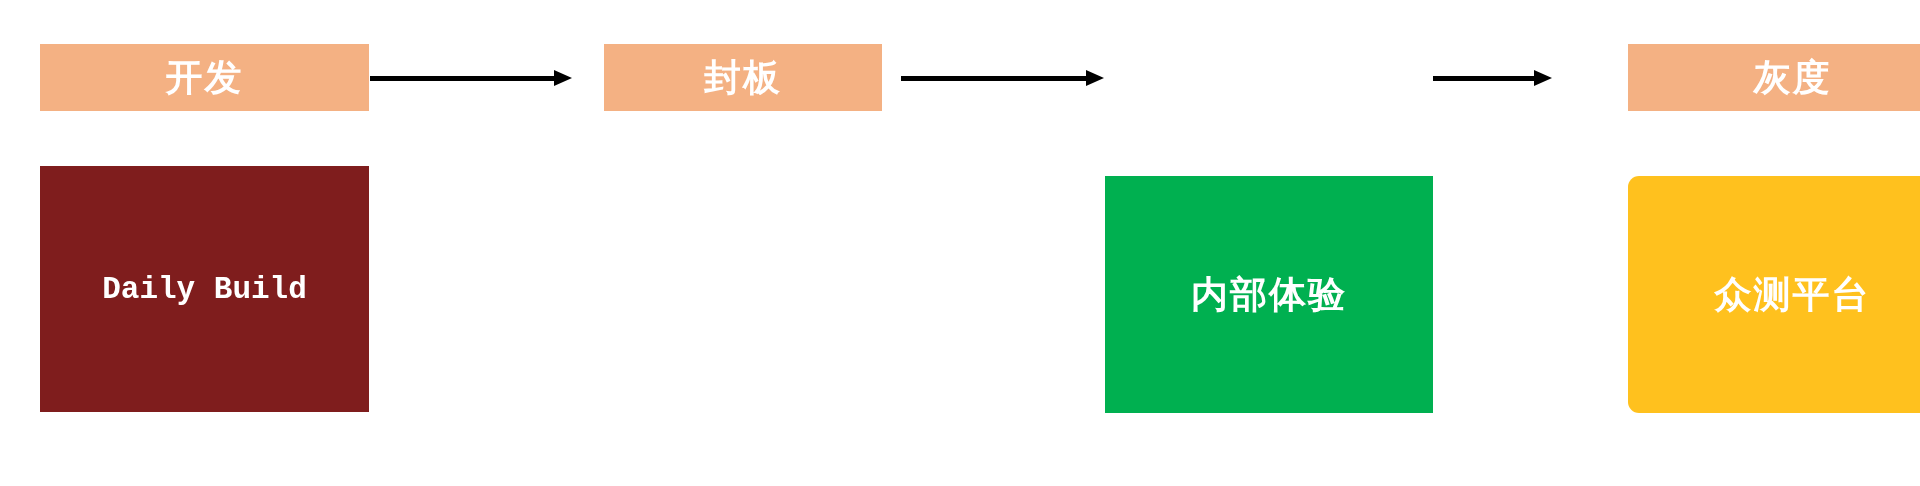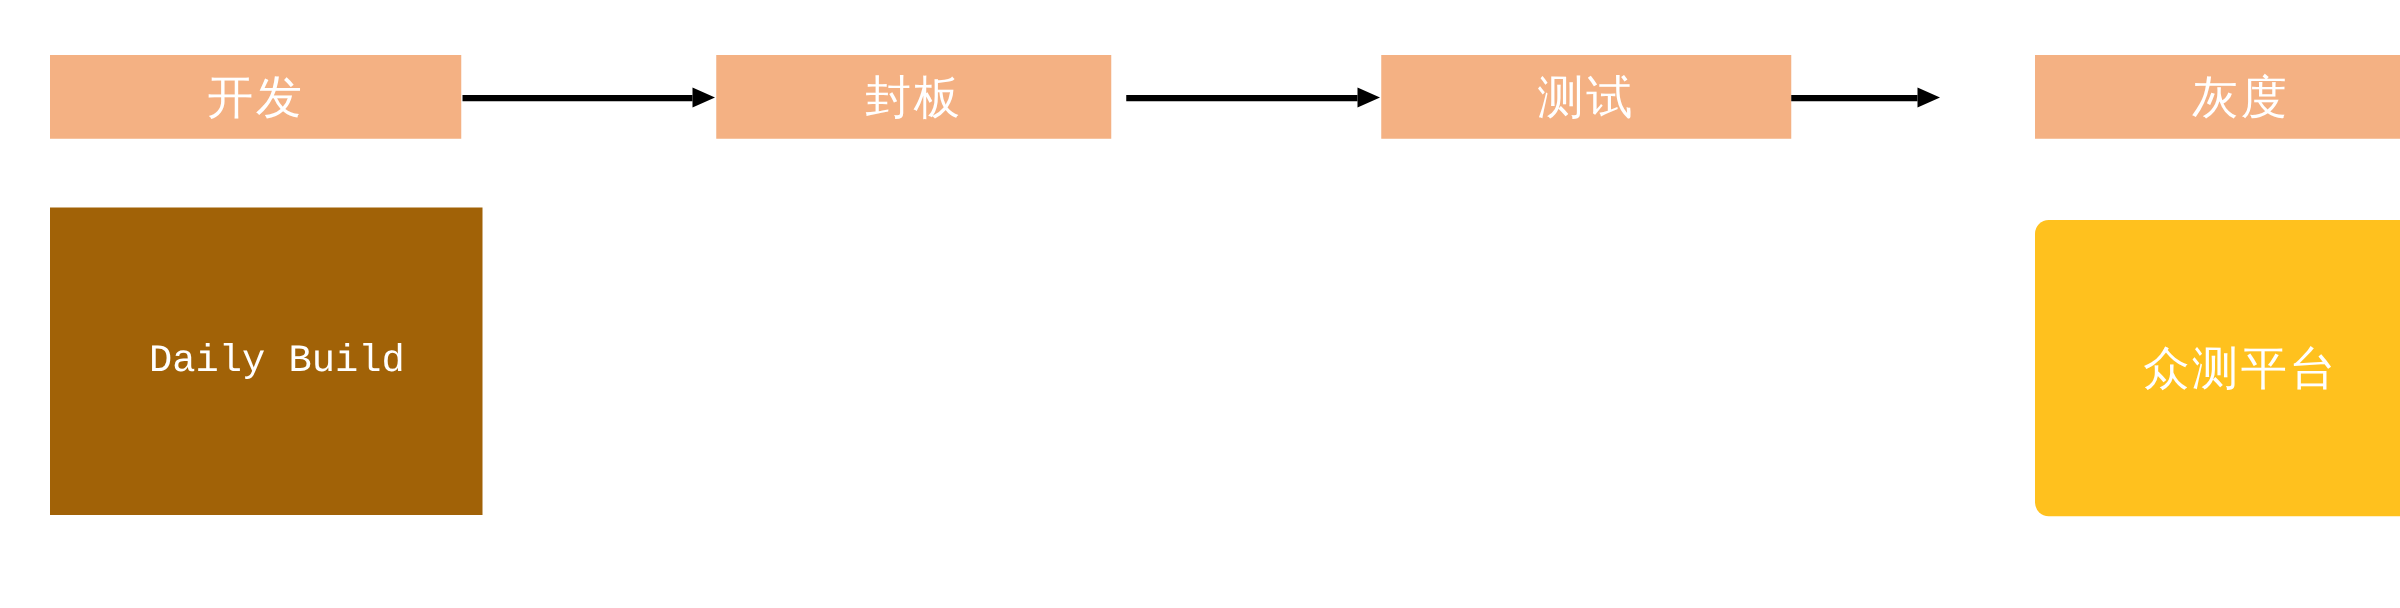--- a/index.html
+++ b/index.html
@@ -7,25 +7,26 @@
     padding: 0;
     background: #ffffff;
   }
   .canvas {
     position: relative;
     width: 1920px;
     height: 486px;
     background: #ffffff;
     overflow: hidden;
     font-family: "Liberation Serif", "DejaVu Serif", serif;
+    font-weight: bold;
   }
 
   
   .col1 { left: 40px;   width: 329px; }
-  .col2 { left: 573px;  width: 316px; }
+  .col2 { left: 604px;  width: 278px; }
   .col3 { left: 1105px; width: 328px; }
   .col4 { left: 1628px; width: 329px; }
 
   .stage-bar {
     position: absolute;
     top: 44px;
     height: 67px;
     background: #F4B183;
     color: #ffffff;
     font-size: 37px;
@@ -82,40 +83,40 @@
 <body>
 
 <div class="canvas">
 
   <div class="stage-bar col1">
     <span>开发</span>
   </div>
   <div class="stage-bar col2">
     <span>封板</span>
   </div>
-  <div class="stage-bar col3">
-    <span>测试</span>
-  </div>
   <div class="stage-bar col4">
     <span>灰度</span>
   </div>
 
   <div class="flow-arrow arrow1">
     <div class="shaft"></div>
     <div class="head"></div>
   </div>
   <div class="flow-arrow arrow2">
     <div class="shaft"></div>
     <div class="head"></div>
   </div>
   <div class="flow-arrow arrow3">
     <div class="shaft"></div>
     <div class="head"></div>
   </div>
 
-  <div class="channel-box col1" style="background-color: #a16207; padding-left: 17px;">
+  <div class="channel-box col1" style="background-color: #7f1d1d;">
     <span>Daily Build</span>
+  </div>
+  <div class="channel-box col3" style="background-color: rgb(0, 176, 80);">
+    <span>内部体验</span>
   </div>
   <div class="channel-box col4" style="background-color: rgb(255, 193, 30); border-radius: 11px;">
     <span>众测平台</span>
   </div>
 
 </div>
 
 </body></html>

